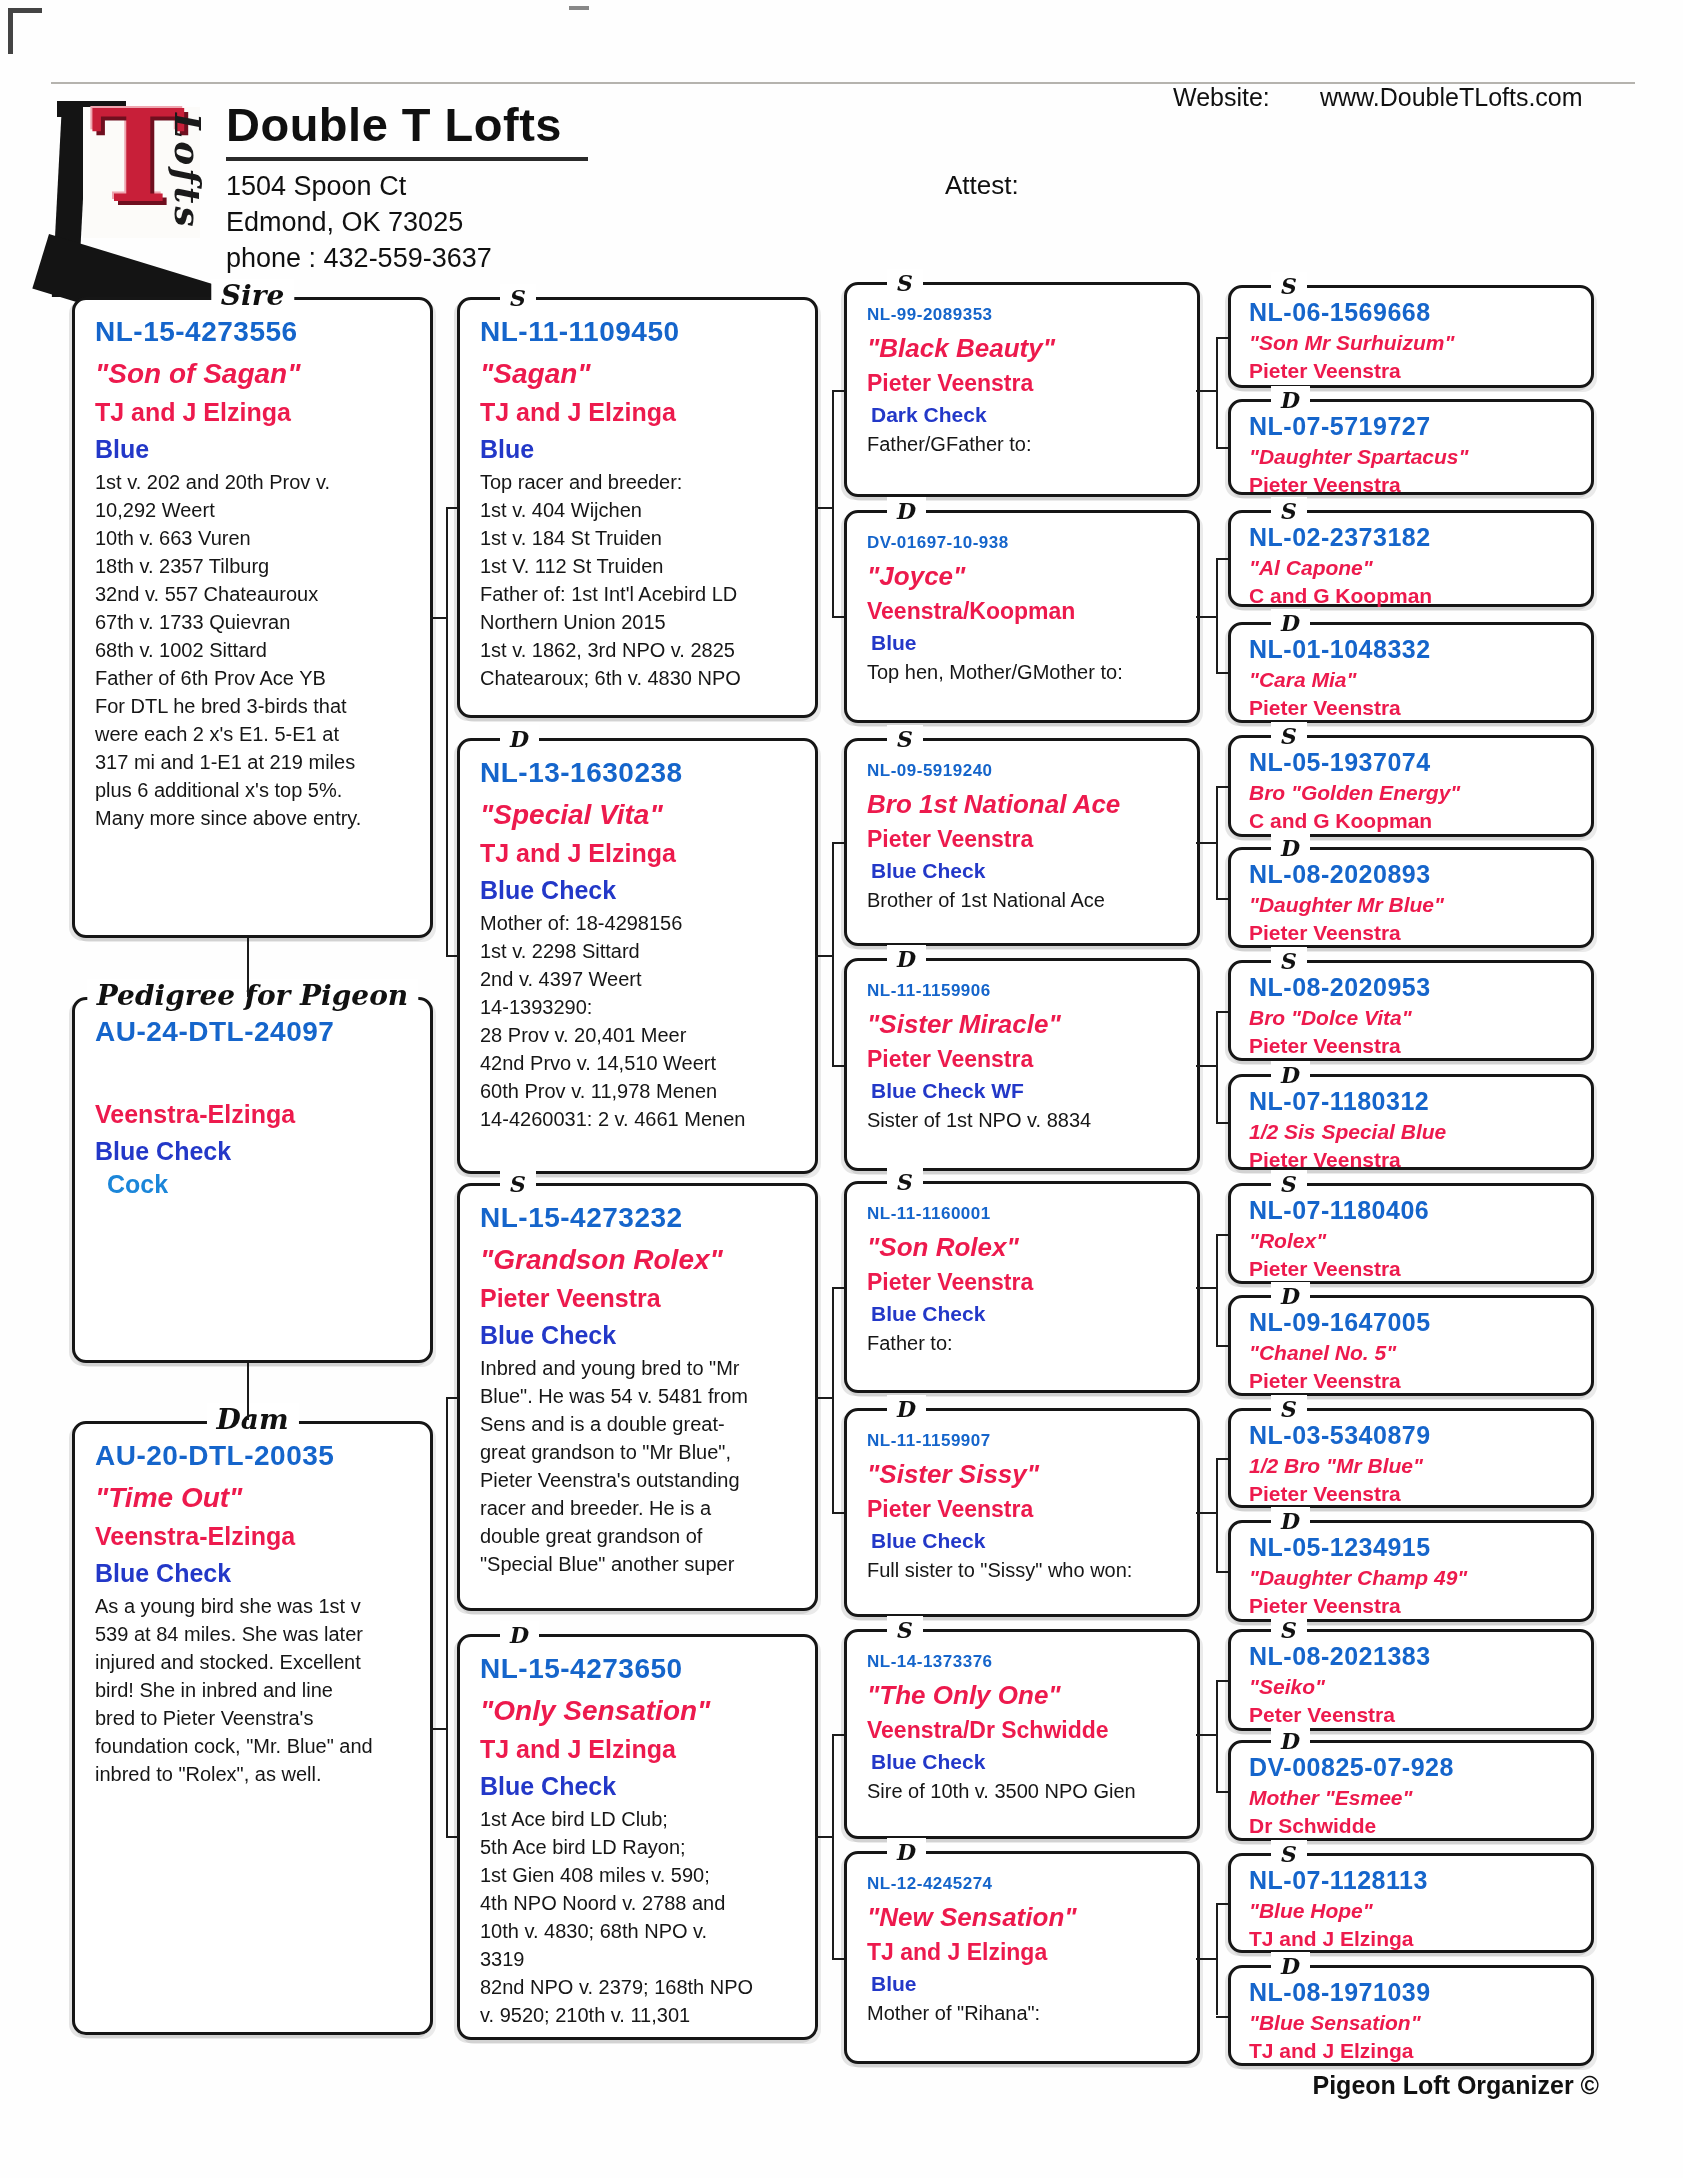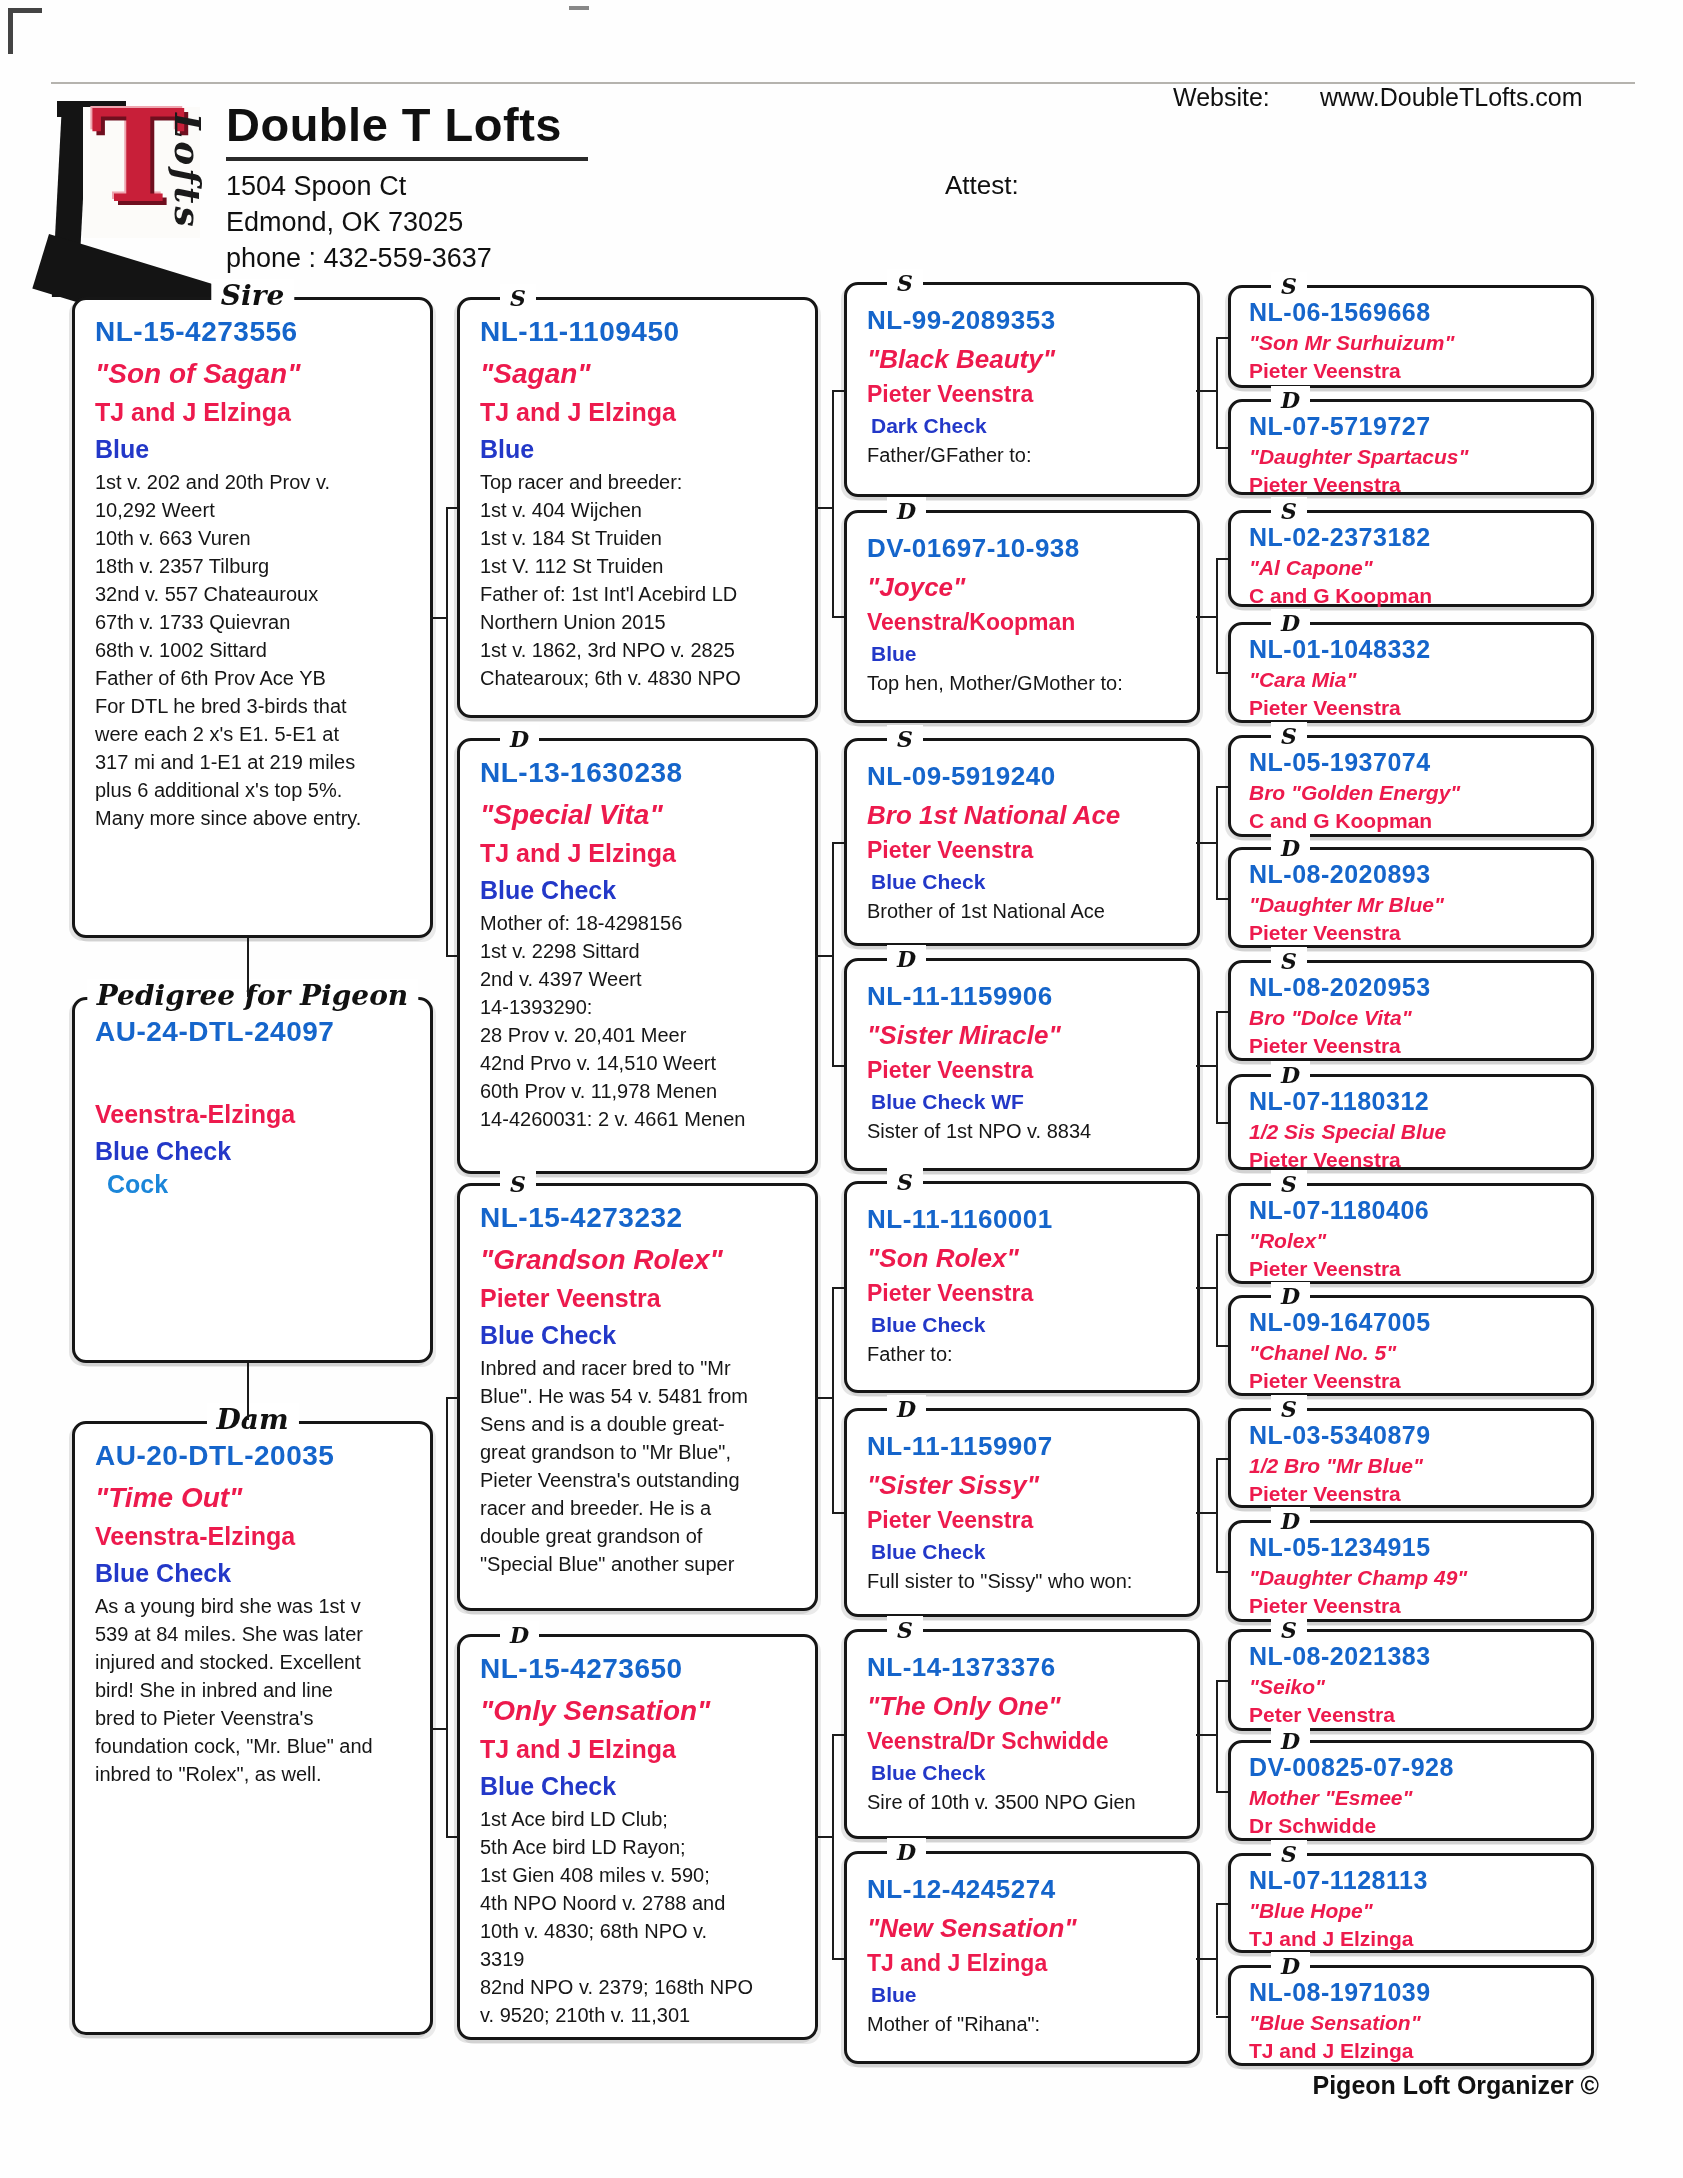--- a/index.html
+++ b/index.html
@@ -40,21 +40,21 @@
   .bodytext{color:#161616;}
   .note-line{white-space:nowrap;}
   
   .c1 .ring,.c2 .ring{font-size:28px;margin:4px 0 10px;}
   .c1 .pname,.c2 .pname{font-size:28px;margin:0 0 8px;}
   .c1 .breeder,.c2 .breeder{font-size:25px;margin:0 0 8px;}
   .c1 .colorline,.c2 .colorline{font-size:25px;margin:0 0 4px;}
   .c1 .sexline,.c2 .sexline{font-size:25px;margin:0 12px 4px;}
   .c1 .bodytext,.c2 .bodytext{font-size:20px;line-height:28px;margin-top:4px;}
   .gap{height:42px;}
-  .c3 .ring{font-size:26px;margin:8px 0 8px;}
+  .c3 .ring{font-size:17px;margin:8px 0 8px;}
   .c3 .pname{font-size:26px;margin:0 0 6px;}
   .c3 .breeder{font-size:23px;margin:0 0 6px;}
   .c3 .colorline{font-size:21px;margin:0 4px 4px;}
   .c3 .bodytext{font-size:20px;line-height:26px;}
   .c4 .inner{padding:8px 14px 0 18px;}
   .c4 .ring{font-size:25px;margin:2px 0 4px;}
   .c4 .pname{font-size:21px;margin:0 0 4px;}
   .c4 .breeder{font-size:21px;margin:0;}
   .conn{position:absolute;background:#1c1c1c;}
 </style>
@@ -176,21 +176,21 @@
       </div>
     </div>
     <div class="pbox c2" style="left: 457px; top: 1183px; width: 355px; height: 422px;">
       <span class="box-label">S</span>
       <div class="inner">
         <div class="ring">NL-15-4273232</div>
         <div class="pname">"Grandson Rolex"</div>
         <div class="breeder">Pieter Veenstra</div>
         <div class="colorline">Blue Check</div>
         <div class="bodytext">
-          <div class="note-line">Inbred and racer bred to "Mr</div>
+          <div class="note-line">Inbred and young bred to "Mr</div>
           <div class="note-line">Blue". He was 54 v. 5481 from</div>
           <div class="note-line">Sens and is a double great-</div>
           <div class="note-line">great grandson to "Mr Blue",</div>
           <div class="note-line">Pieter Veenstra's outstanding</div>
           <div class="note-line">racer and breeder. He is a</div>
           <div class="note-line">double great grandson of</div>
           <div class="note-line">"Special Blue" another super</div>
         </div>
       </div>
     </div>

